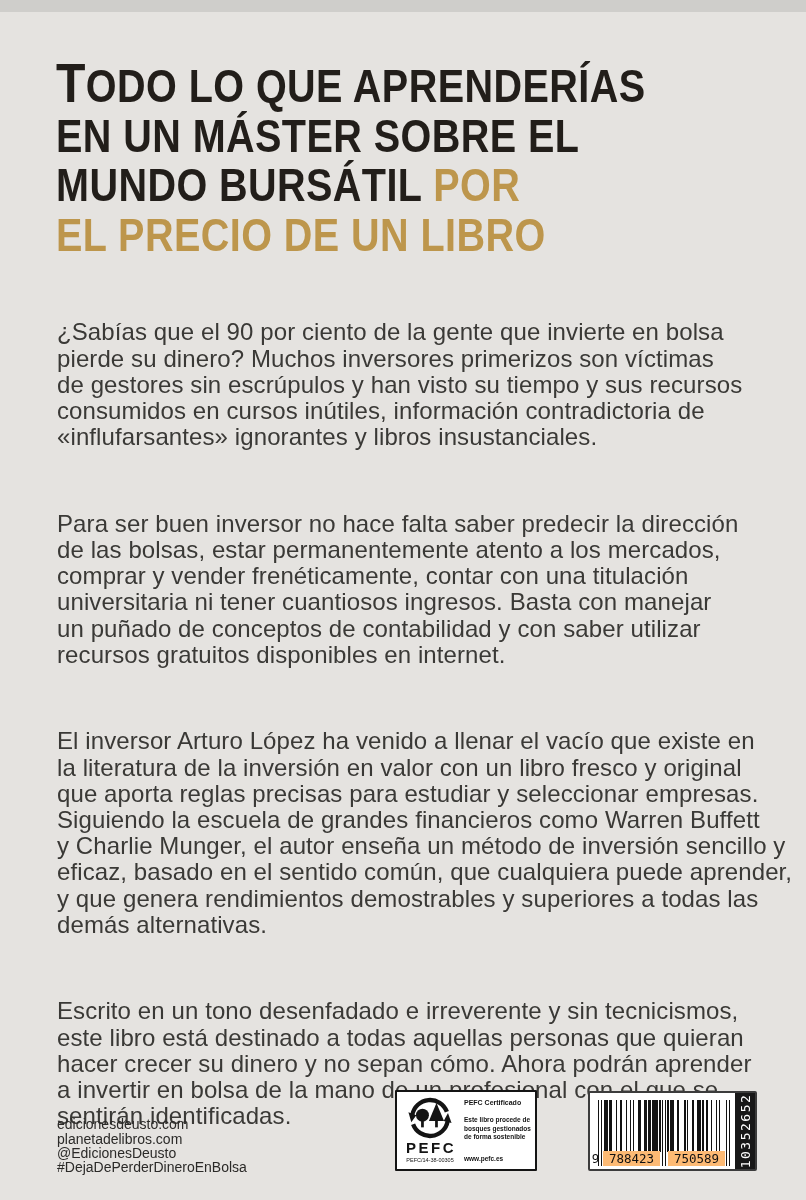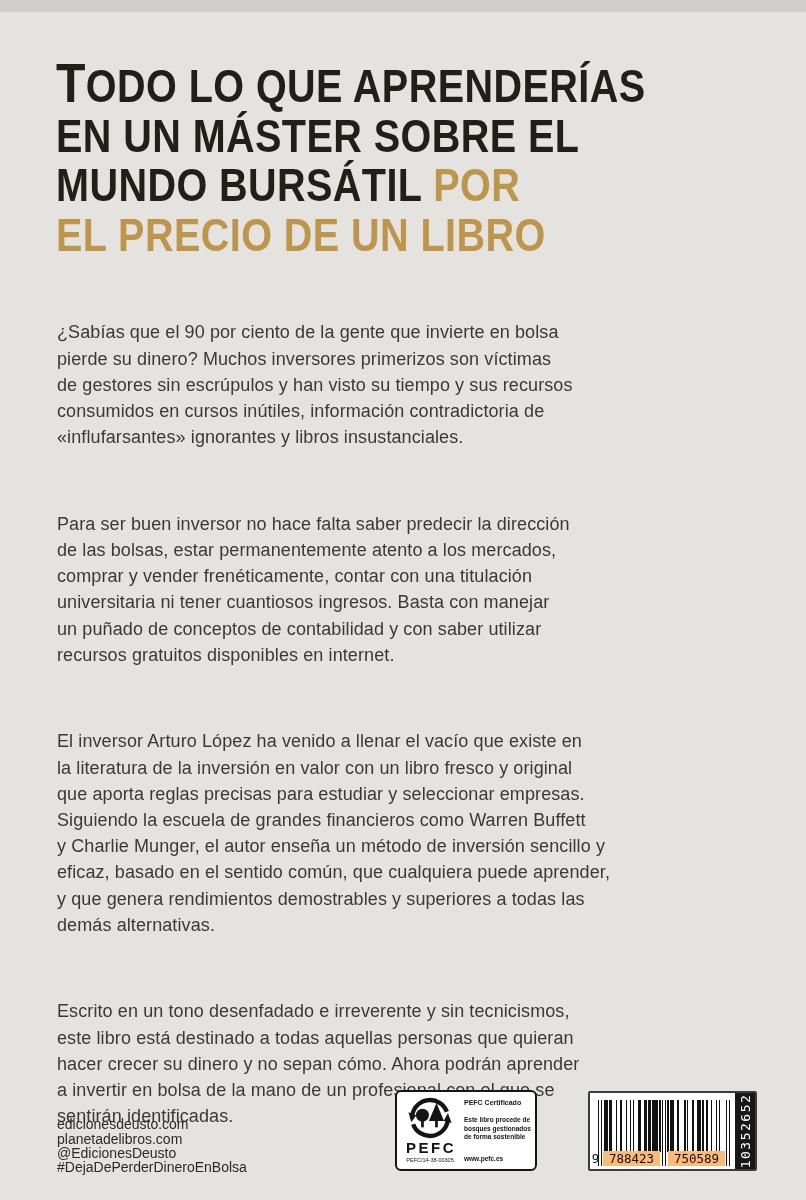--- a/index.html
+++ b/index.html
@@ -13,34 +13,34 @@
     position:absolute;left:56px;top:46px;margin:0;
     font-weight:bold;font-size:46px;line-height:49.5px;letter-spacing:.5px;
     color:#221e1a;white-space:pre;
     transform:scaleX(.86);transform-origin:left top;
   }
   .title::first-letter{font-size:56px;}
   .t-gold{color:#bd964c;}
   
   .synopsis{
     position:absolute;left:57px;top:255px;
-    font-size:18px;line-height:26.2px;color:#3a3936;
+    font-size:24px;line-height:26.2px;color:#3a3936;
     white-space:pre;letter-spacing:.1px;
   }
   .synopsis p{margin:0 0 8px 0;}
   
   .publisher{
     position:absolute;left:57px;top:1077px;
     font-size:14px;line-height:14.2px;color:#2b2a28;white-space:pre;
   }
   .pub-imprint{font-weight:bold;}
   
   .pefc-box{
     position:absolute;left:395px;top:1078px;width:142px;height:81px;
-    background:#fff;border:2.5px solid #141414;border-radius:6px;
+    background:#fff;border:2.5px solid #141414;border-radius:1px;
     box-sizing:border-box;display:flex;color:#141414;
   }
   .pefc-left{width:66px;display:flex;flex-direction:column;align-items:center;padding-top:3px;}
   .pefc-logo{width:46px;height:46px;}
   .pefc-word{font-weight:bold;font-size:15px;line-height:15px;letter-spacing:2.5px;margin-top:-1px;padding-left:2px;}
   .pefc-code{font-size:5.5px;margin-top:2px;white-space:nowrap;}
   .pefc-right{flex:1;padding:7px 3px 4px 1px;display:flex;flex-direction:column;}
   .pefc-head{font-size:7px;font-weight:bold;}
   .pefc-desc{font-size:6.5px;line-height:8.5px;margin-top:10px;font-weight:bold;white-space:pre;}
   .pefc-url{font-size:6.5px;font-weight:bold;margin-top:auto;padding-bottom:3px;}

